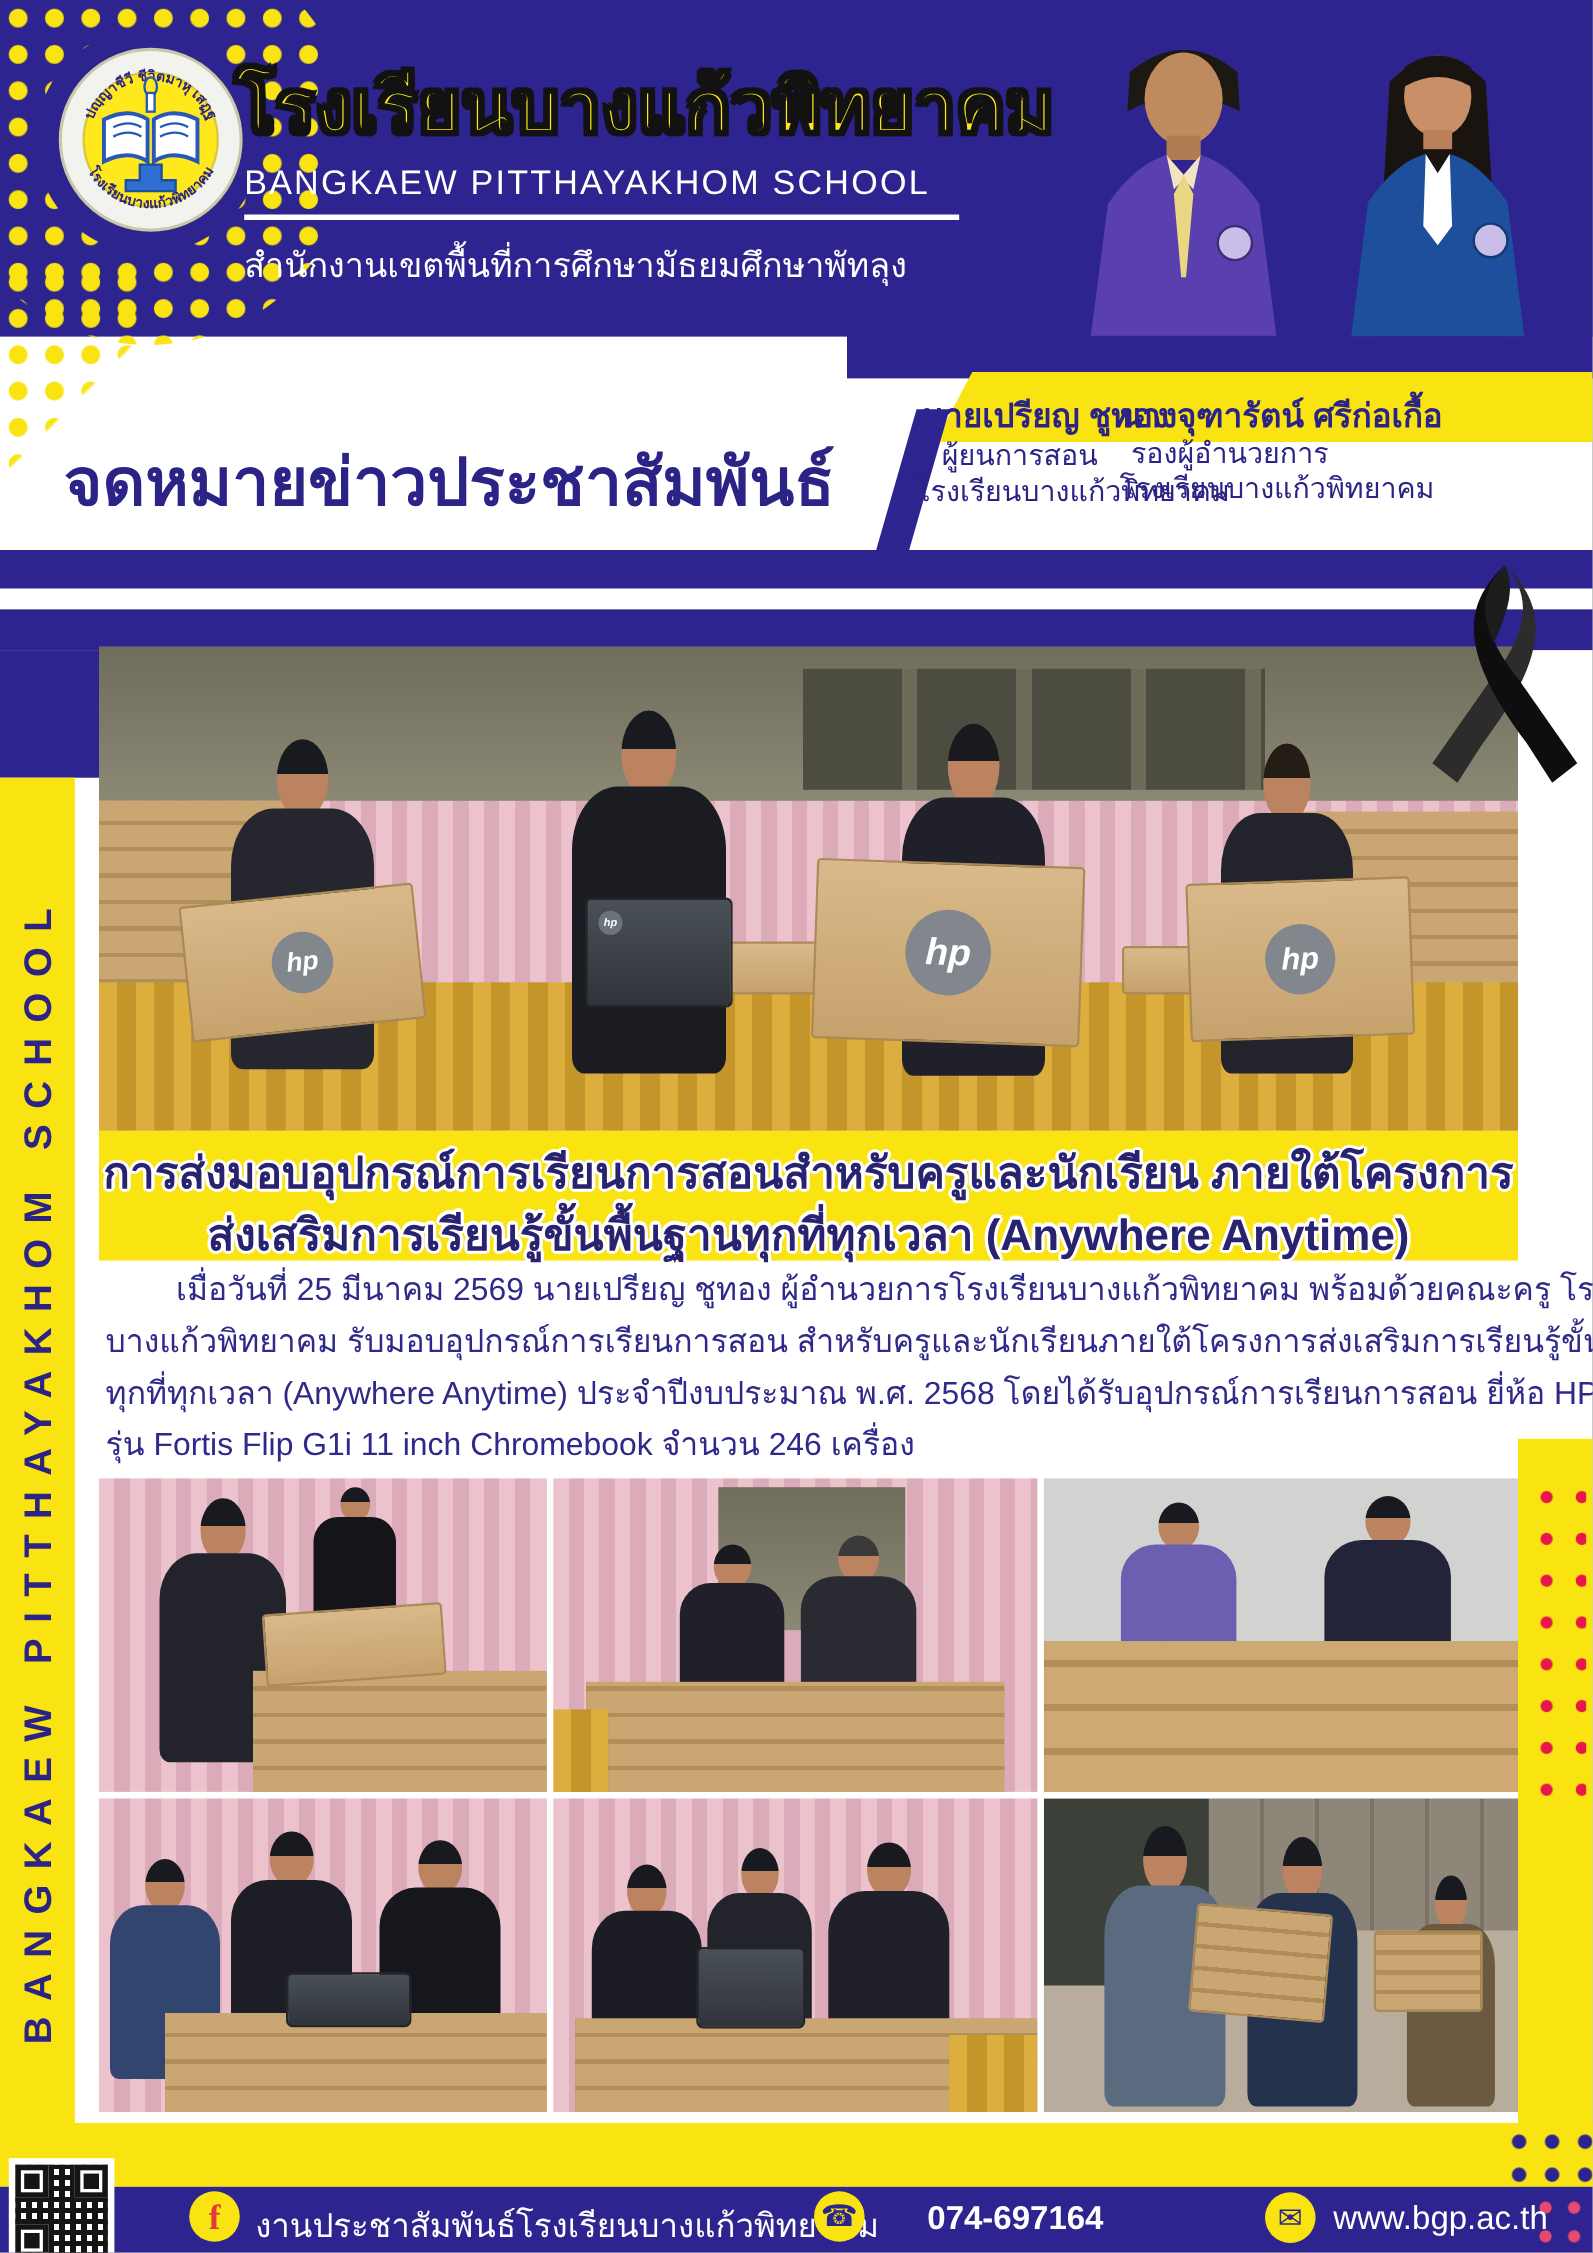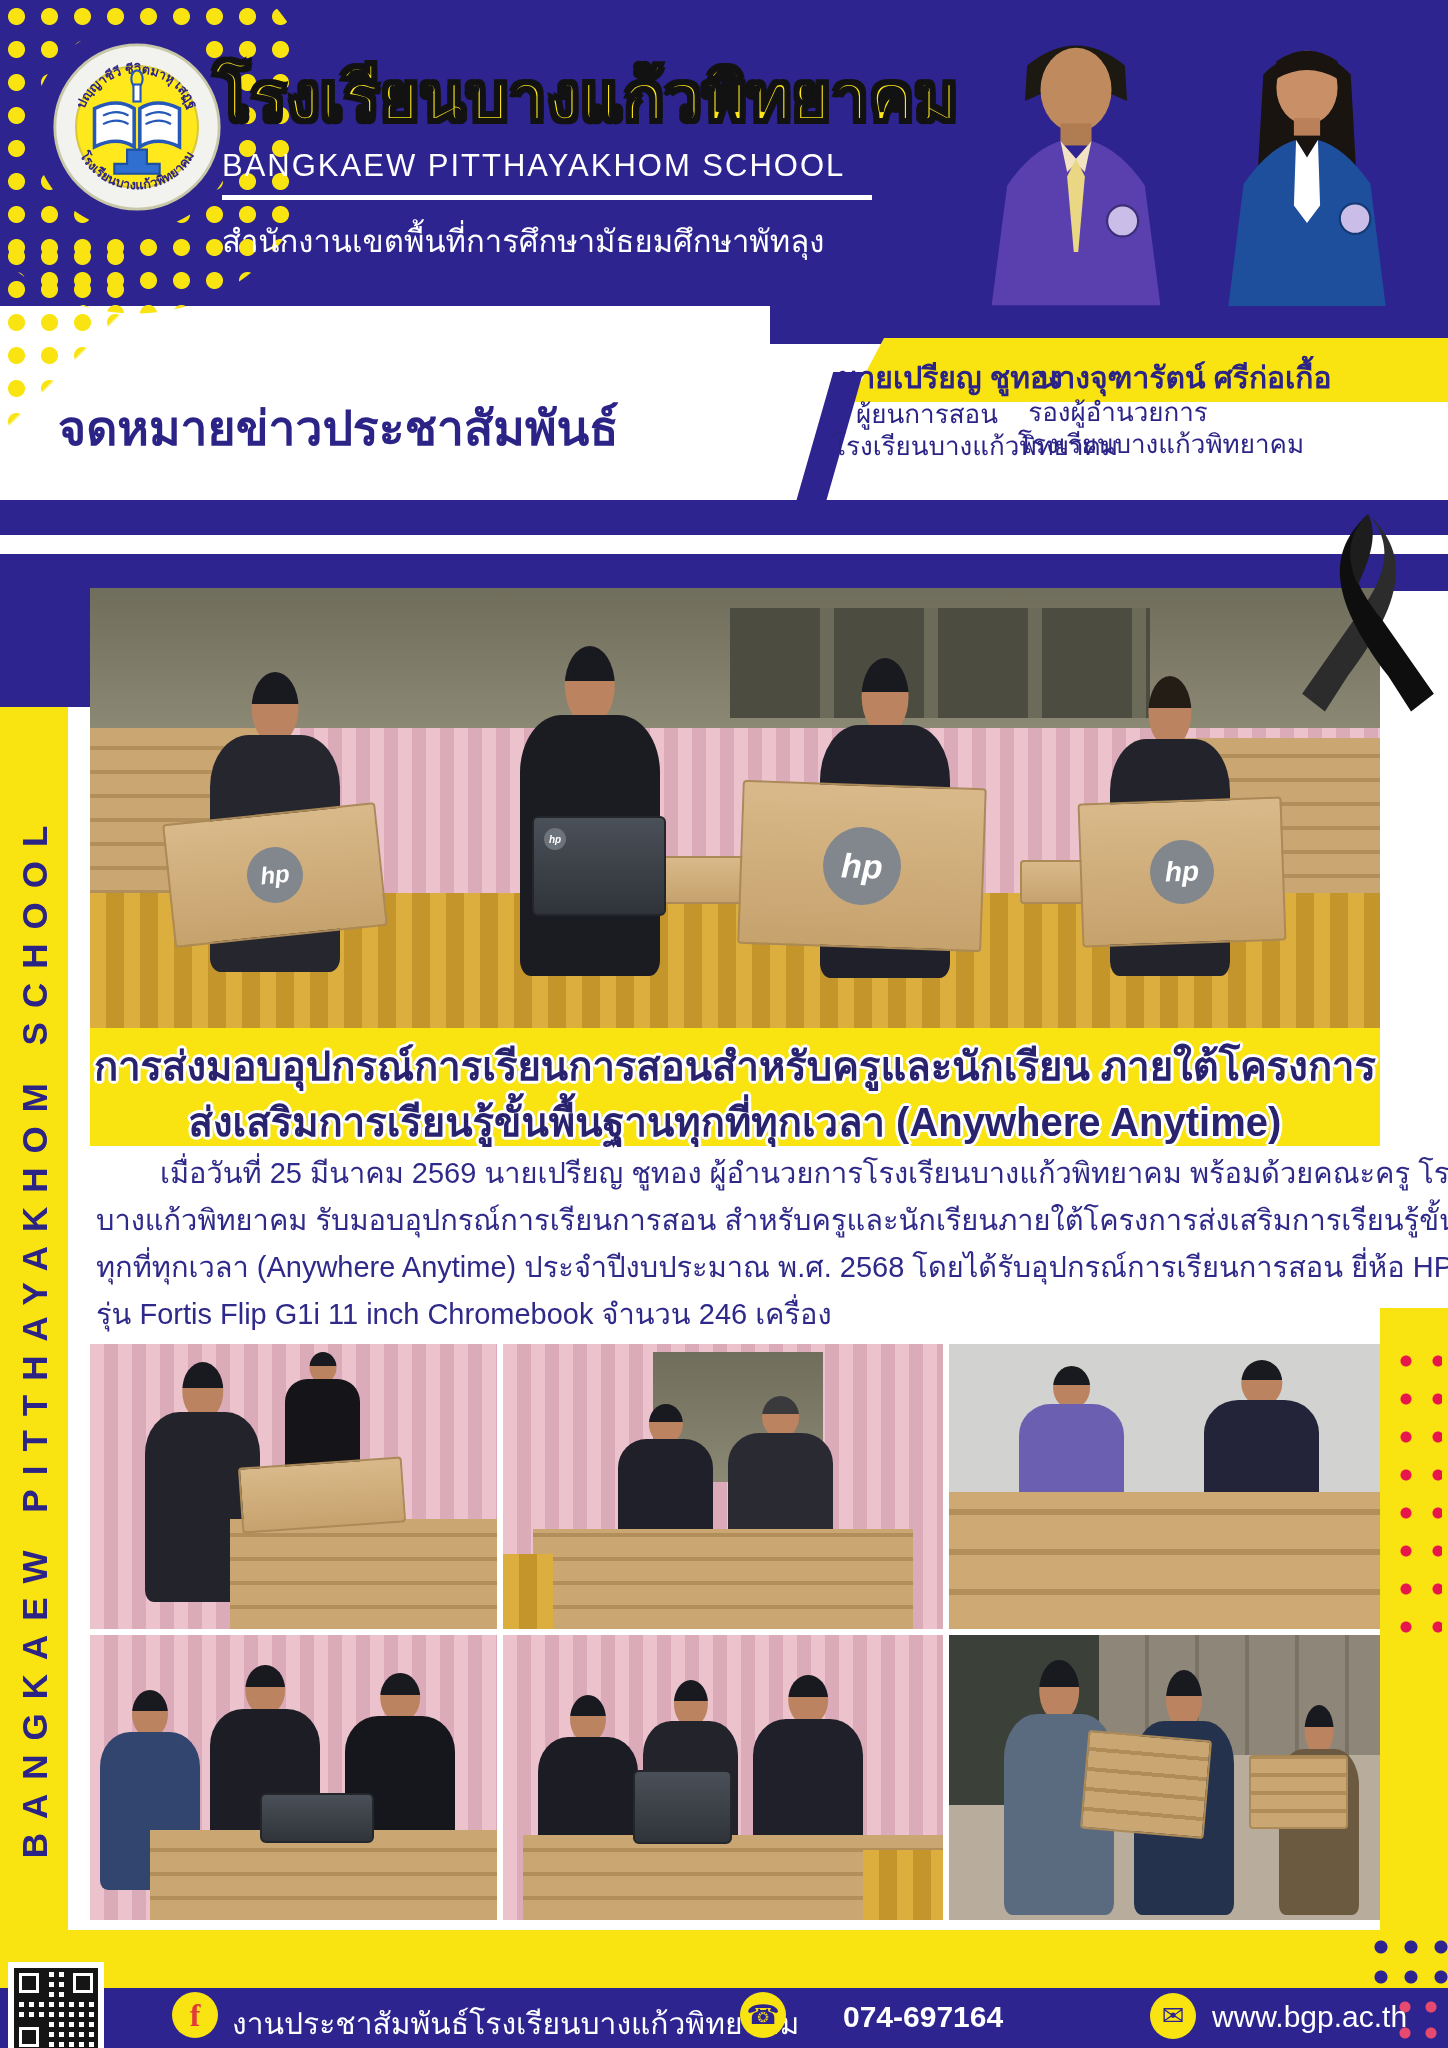--- a/index.html
+++ b/index.html
@@ -11,21 +11,21 @@
 
   
   .school-th{color:#ffe818;font-weight:800;font-size:66px;letter-spacing:1px;
              -webkit-text-stroke:2px #121212;
              text-shadow:3px 3px 0 #121212,-3px 3px 0 #121212,3px -3px 0 #121212,-3px -3px 0 #121212;}
   .school-en{color:#ffffff;font-size:31px;font-weight:400;letter-spacing:2px;}
   .district{color:#ffffff;font-size:31px;}
   .issue-band{clip-path:polygon(0 0,100% 0,calc(100% - 34px) 100%,0 100%);
               display:flex;align-items:center;justify-content:center;}
   .issue-text{color:#111111;font-size:46px;font-weight:600;}
-  .masthead{color:#2b2386;font-size:48px;font-weight:800;letter-spacing:0px;}
+  .masthead{color:#2b2386;font-size:60px;font-weight:800;letter-spacing:0px;}
   .names-band{clip-path:polygon(34px 0,100% 0,100% 100%,0 100%);}
   .pname{color:#2b2386;font-size:30px;font-weight:700;white-space:nowrap;text-align:center;}
   .prole{color:#2b2386;font-size:26px;line-height:32px;text-align:center;white-space:nowrap;}
   .slash{background:#2d2490;transform:skewX(-16deg);}
 
   
   .vtext{color:#2b2386;font-size:35px;font-weight:700;letter-spacing:14px;white-space:nowrap;
          transform:rotate(-90deg);transform-origin:center center;text-align:center;}
 
   
@@ -132,21 +132,21 @@
     <path d="M36,18 Q50,8 64,18 L64,26 Q50,18 36,26 Z" fill="#1a1410"></path>
     <rect x="44" y="44" width="12" height="8" fill="#b9805a"></rect>
     <path d="M14,130 L21,74 Q33,57 45,54 L50,62 L55,54 Q67,57 79,74 L86,130 Z" fill="#1d4f9c"></path>
     <path d="M45,54 L50,62 L55,54 L56,84 L50,92 L44,84 Z" fill="#ffffff"></path>
     <circle cx="72" cy="90" r="7" fill="#cabde8" stroke="#143a75"></circle>
   </svg>
 
 
   <div class="abs yellow names-band" style="left:850px;top:338px;width:598px;height:64px;"></div>
   <div class="abs pname" style="left:838px;top:354px;width:170px;">นายเปรียญ  ชูทอง</div>
-  <div class="abs pname" style="left:1018px;top:354px;width:200px;margin-left:20px;">นางจุฑารัตน์  ศรีก่อเกื้อ</div>
+  <div class="abs pname" style="left:1018px;top:354px;width:200px;">นางจุฑารัตน์  ศรีก่อเกื้อ</div>
 
   <div class="abs masthead" style="left:58px;top:390px;">จดหมายข่าวประชาสัมพันธ์</div>
   <div class="abs slash" style="left:812px;top:372px;width:30px;height:148px;"></div>
 
   <div class="abs prole" style="left:832px;top:398px;width:190px;">
     <div>ผู้ยนการสอน</div>
     <div>โรงเรียนบางแก้วพิทยาคม</div>
   </div>
   <div class="abs prole" style="left:1018px;top:396px;width:200px;">
     <div>รองผู้อำนวยการ</div>

